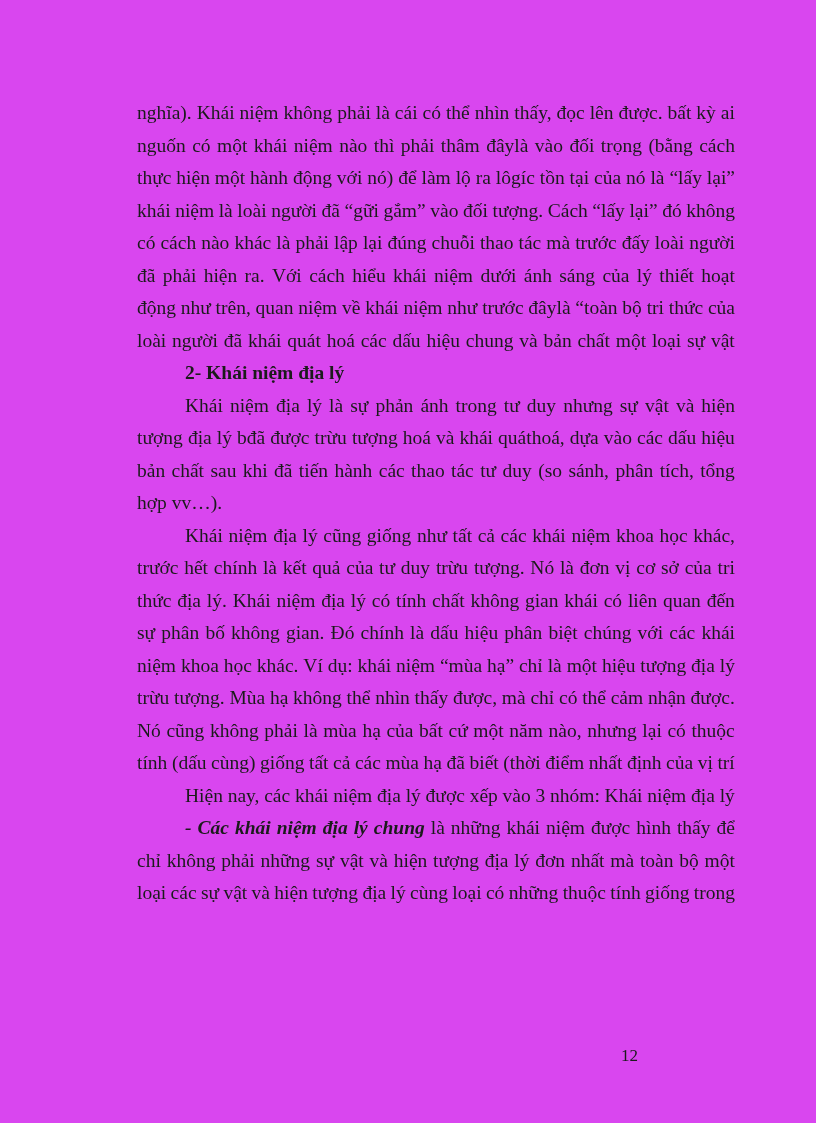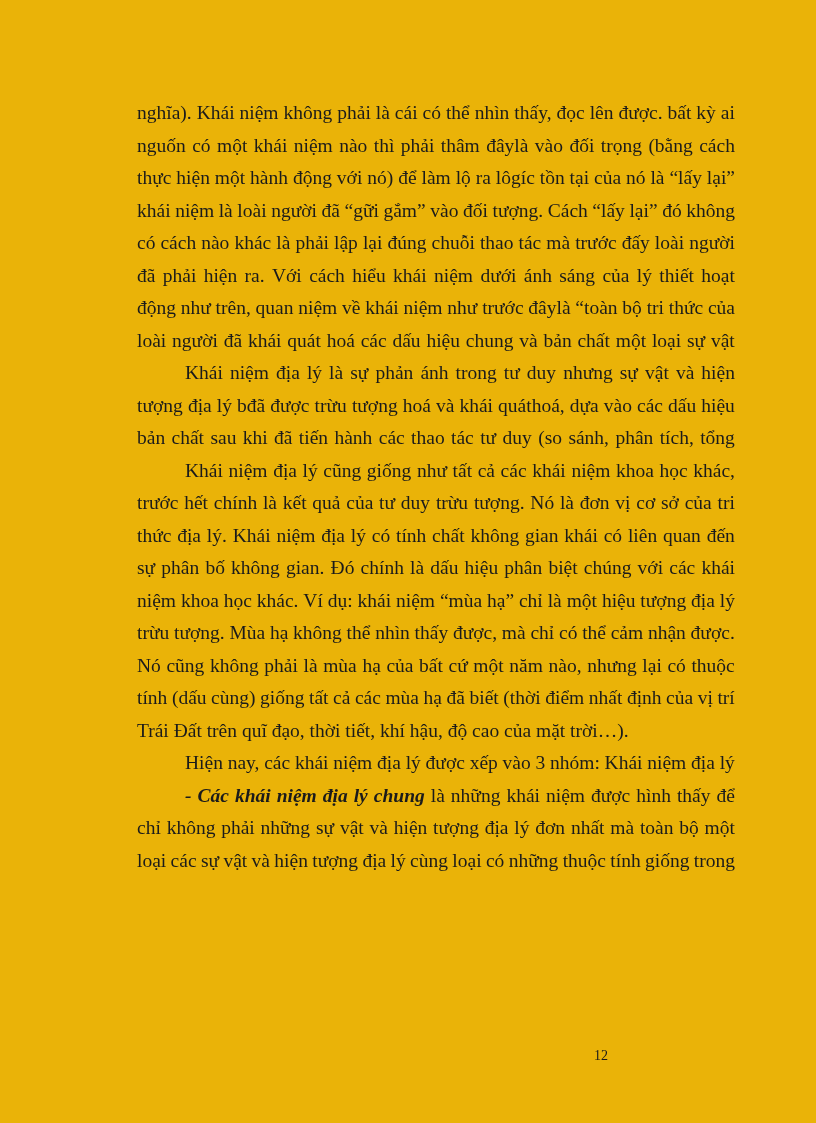--- a/index.html
+++ b/index.html
@@ -1,19 +1,19 @@
 <!DOCTYPE html>
 <html><head>
 <meta charset="utf-8">
 <style>
   html,body{margin:0;padding:0;background:#ffffff;}
   .page{
     position:relative;
     width:816px;height:1123px;
-    background:#eab308;
+    background:#d946ef;
     font-family:"Liberation Serif", "DejaVu Serif", serif;
     color:#1b1b1b;
     overflow:hidden;
     text-decoration:underline;
   }
   .text-block{
     position:absolute;
     left:137px;top:97px;width:598px;
     font-size:19.5px;
   }
@@ -27,22 +27,22 @@
     display:flex;
     justify-content:space-between;
     align-items:baseline;
     white-space:normal;
   }
   .line.ind{padding-left:48px;}
   .b{font-weight:700;}
   .i{font-style:italic;}
   .page-number{
     position:absolute;
-    left:594px;top:1044px;
-    font-size:14px;line-height:24px;
+    left:621px;top:1044px;
+    font-size:17px;line-height:24px;
   }
 </style>
 </head>
 <body>
 
 <div class="page">
   <div class="text-block">
       <div class="line just">
         <span>nghĩa).</span>
         <span>Khái</span>
@@ -185,20 +185,21 @@
         <span>hiệu</span>
         <span>chung</span>
         <span>và</span>
         <span>bản</span>
         <span>chất</span>
         <span>một</span>
         <span>loại</span>
         <span>sự</span>
         <span>vật</span>
       </div>
+      <div class="line ind"><span class="b">2- Khái niệm địa lý</span></div>
       <div class="line just ind">
         <span>Khái</span>
         <span>niệm</span>
         <span>địa</span>
         <span>lý</span>
         <span>là</span>
         <span>sự</span>
         <span>phản</span>
         <span>ánh</span>
         <span>trong</span>
@@ -240,20 +241,21 @@
         <span>thao</span>
         <span>tác</span>
         <span>tư</span>
         <span>duy</span>
         <span>(so</span>
         <span>sánh,</span>
         <span>phân</span>
         <span>tích,</span>
         <span>tổng</span>
       </div>
+      <div class="line"><span>hợp vv…).</span></div>
       <div class="line just ind">
         <span>Khái</span>
         <span>niệm</span>
         <span>địa</span>
         <span>lý</span>
         <span>cũng</span>
         <span>giống</span>
         <span>như</span>
         <span>tất</span>
         <span>cả</span>
@@ -391,21 +393,20 @@
         <span>đã</span>
         <span>biết</span>
         <span>(thời</span>
         <span>điểm</span>
         <span>nhất</span>
         <span>định</span>
         <span>của</span>
         <span>vị</span>
         <span>trí</span>
       </div>
-      <div class="line"><span>Trái Đất trên quĩ đạo, thời tiết, khí hậu, độ cao của mặt trời…).</span></div>
       <div class="line just ind">
         <span>Hiện</span>
         <span>nay,</span>
         <span>các</span>
         <span>khái</span>
         <span>niệm</span>
         <span>địa</span>
         <span>lý</span>
         <span>được</span>
         <span>xếp</span>

